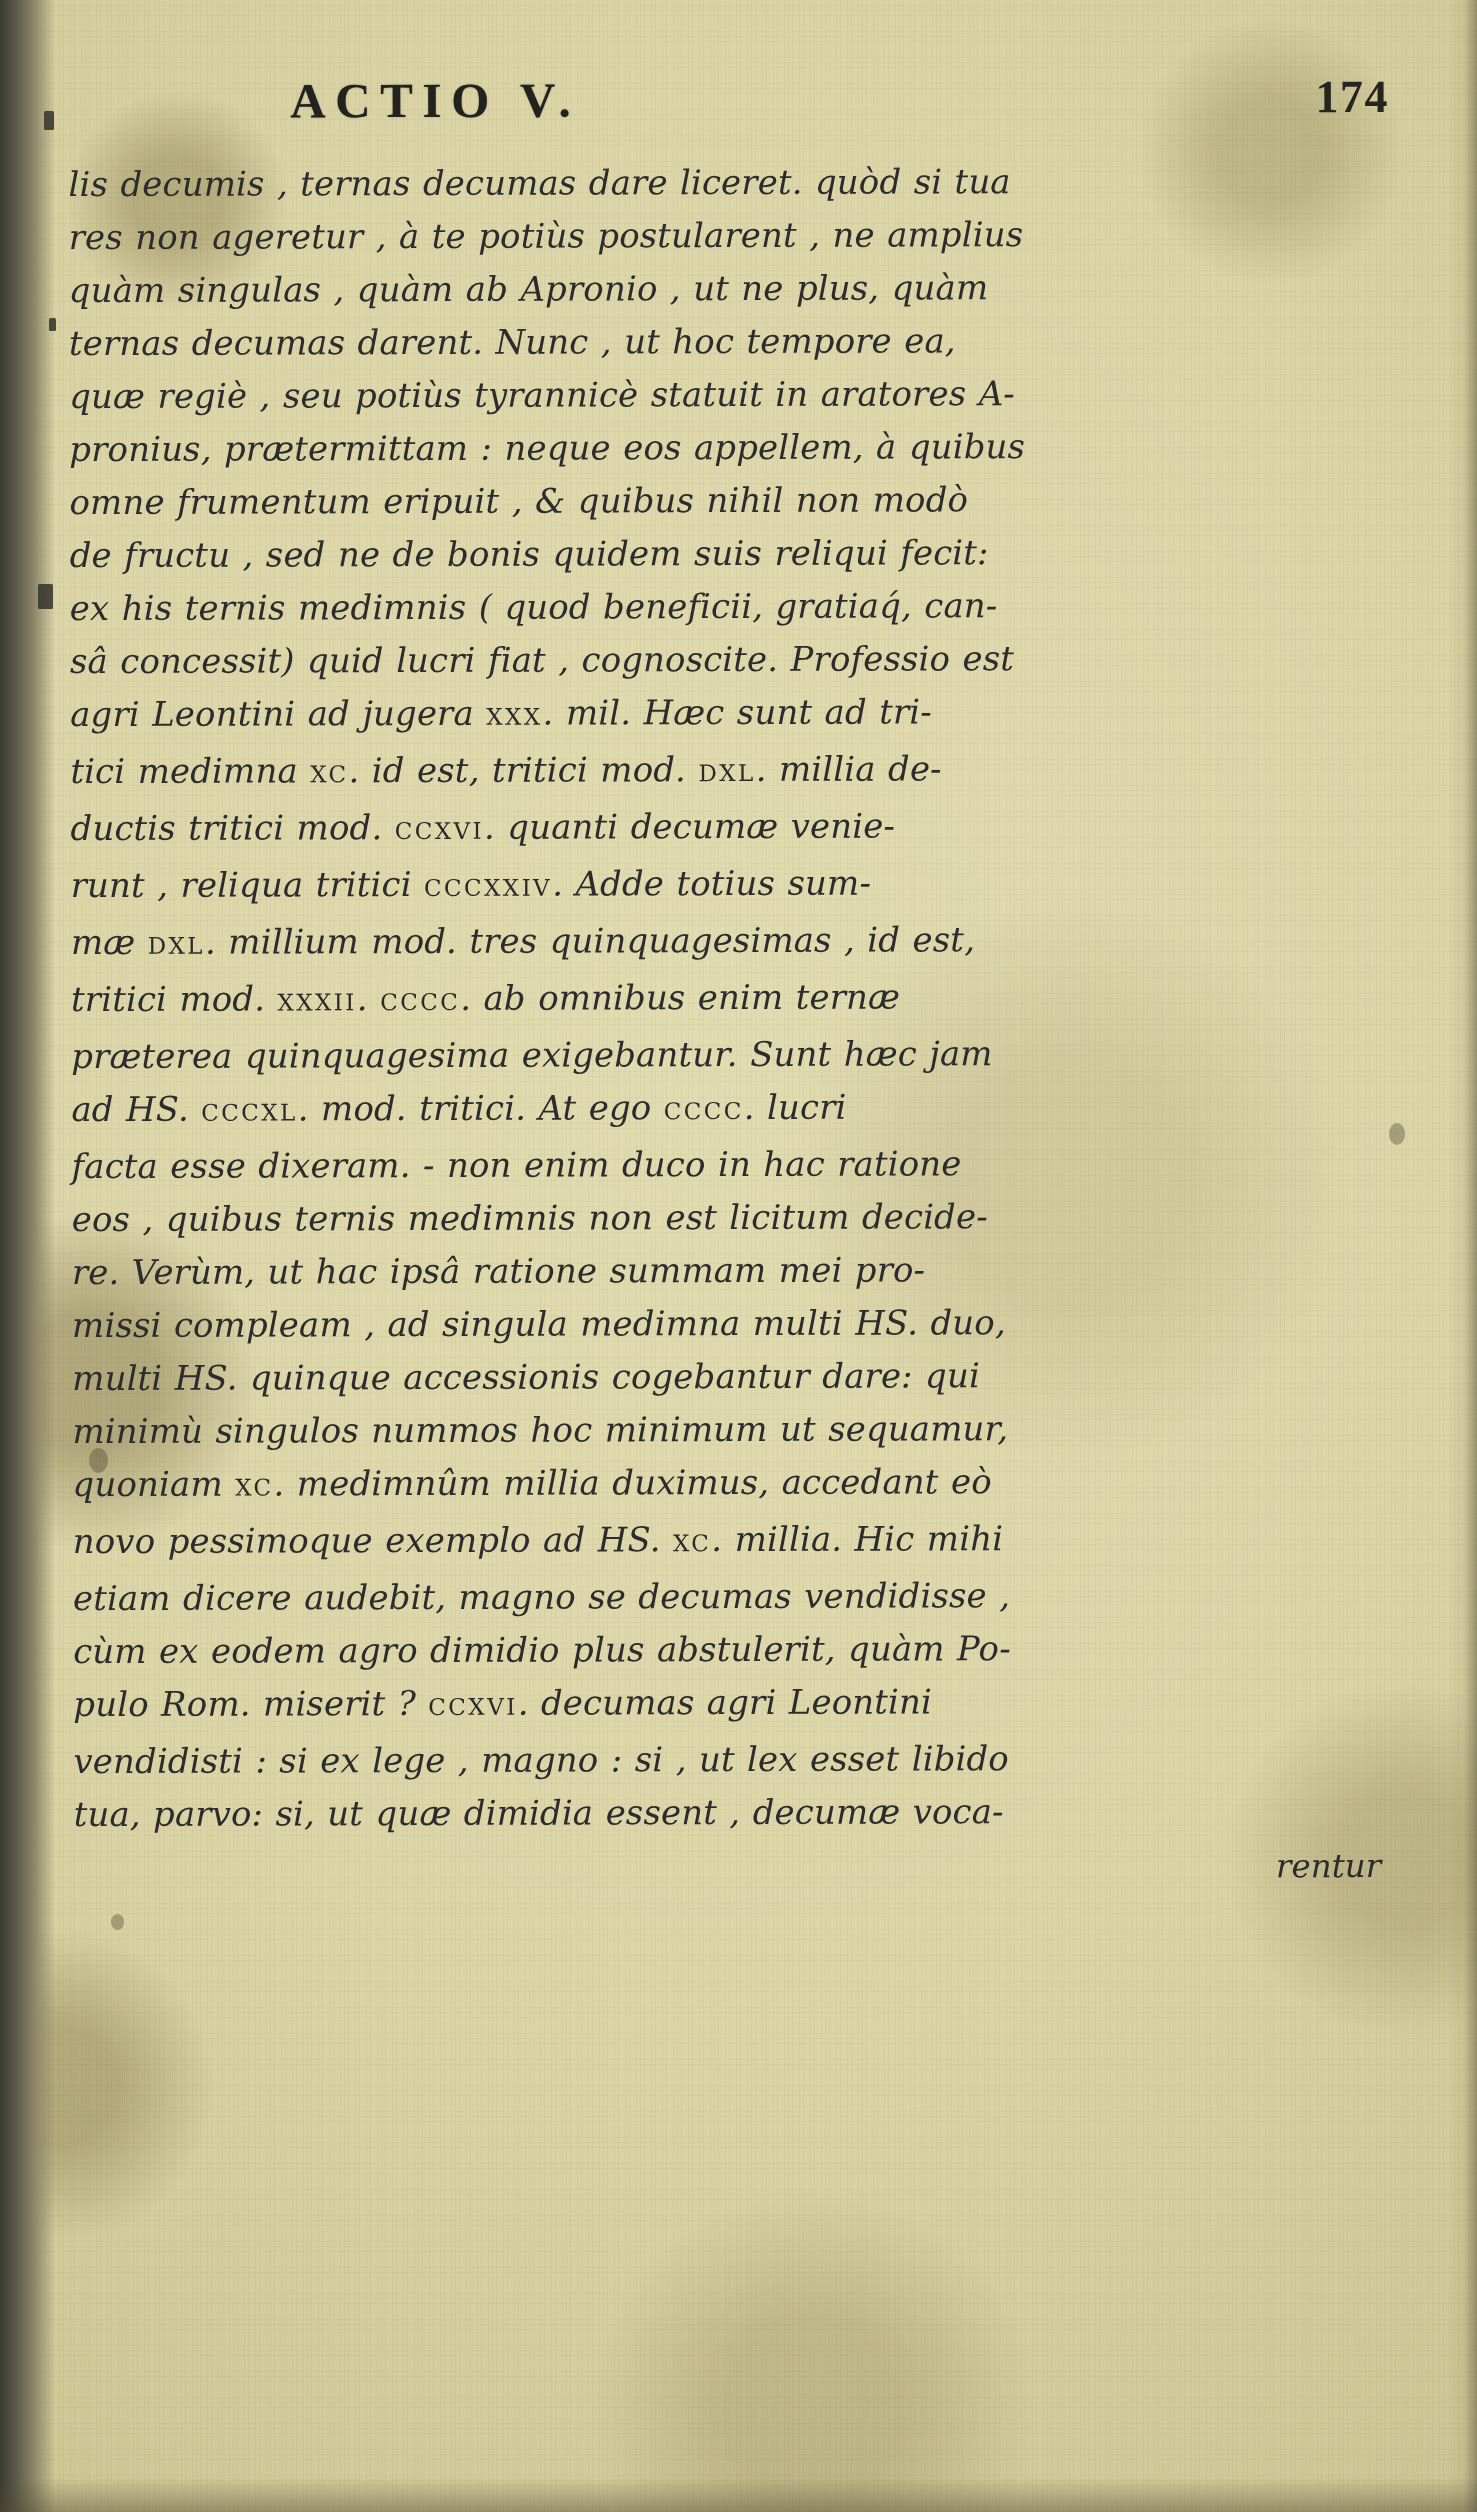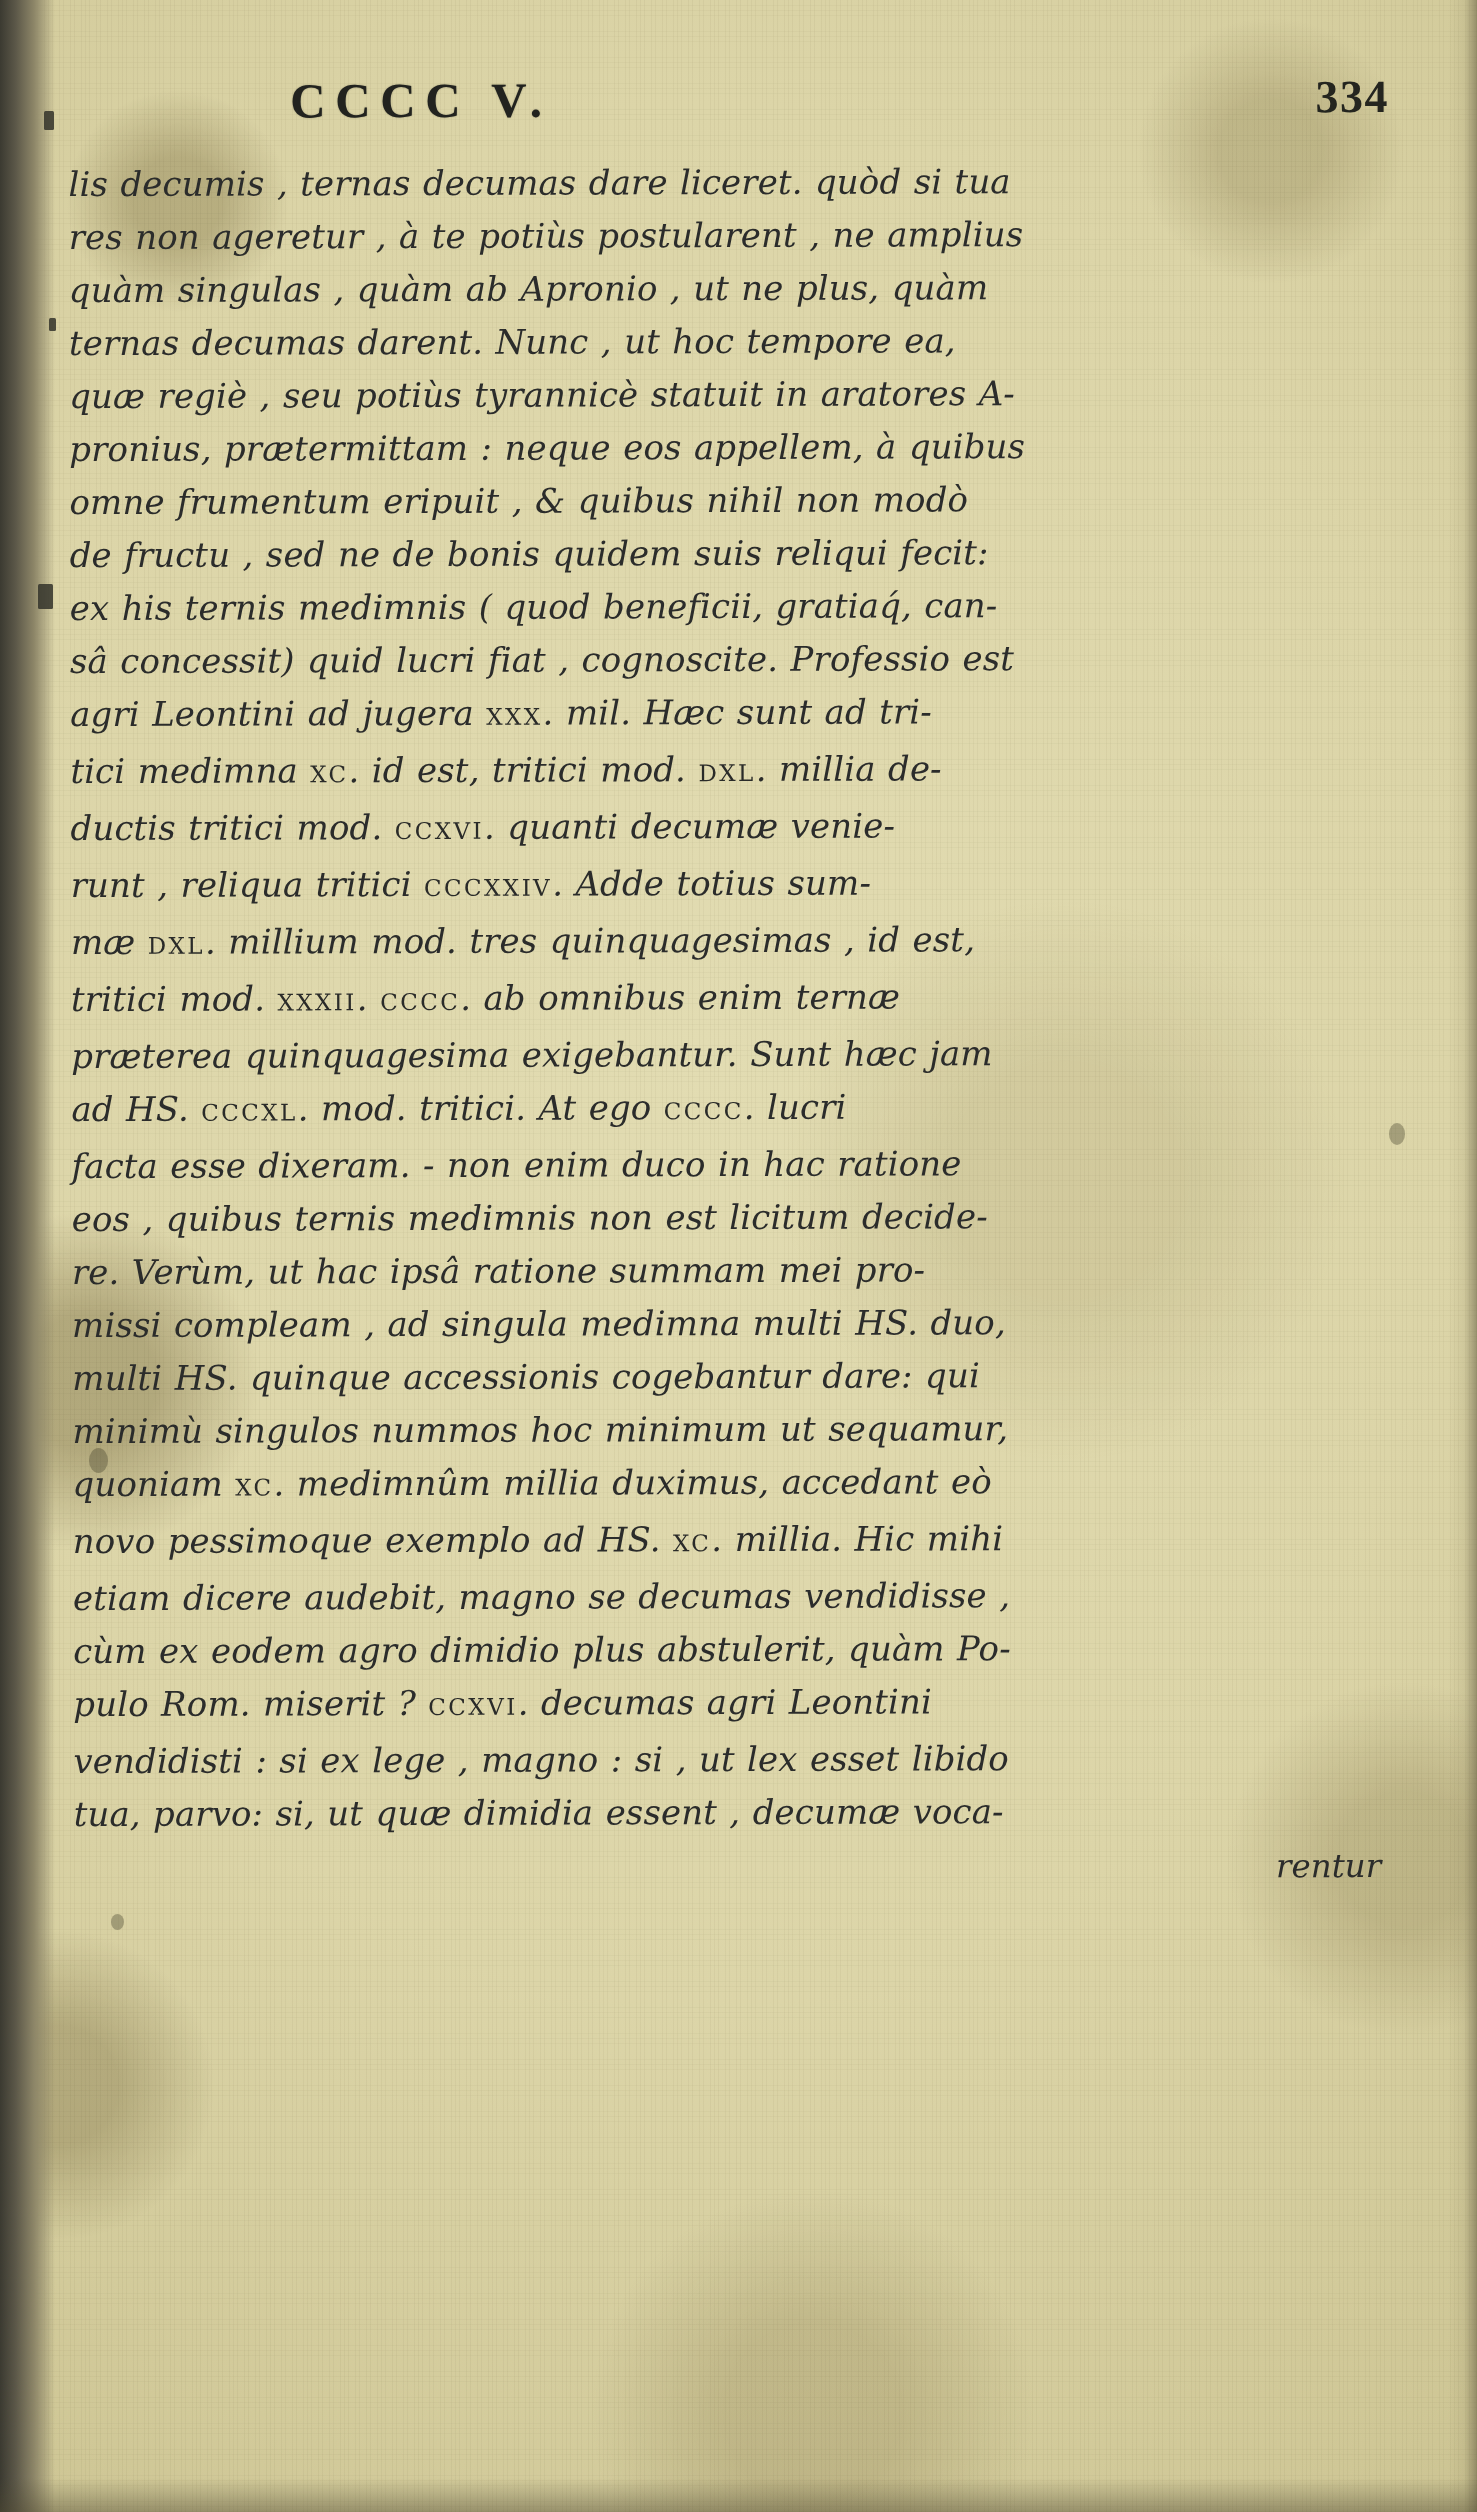--- a/index.html
+++ b/index.html
@@ -177,22 +177,22 @@
   <div class="tick" style="left:38px; top:584px; width:14.8px; height:25px;"></div>
   <div class="tick" style="left:49px; top:318px; width:7.4px; height:13.3px;"></div>
 
   <div class="ink-blot" style="left:89px; top:1448px; width:19px; height:25px;"></div>
   <div class="ink-blot" style="left:111px; top:1914px; width:13.3px; height:16.3px;"></div>
   <div class="ink-blot" style="left:1389px; top:1123px; width:16.3px; height:22px;"></div>
 
   <div class="page warp">
 
     <div class="header">
-      <div class="running-title">CCCC V.</div>
-      <div class="folio">334</div>
+      <div class="running-title">ACTIO V.</div>
+      <div class="folio">174</div>
     </div>
 
     <div class="body-text">
       <p>lis decumis , ternas decumas dare liceret.  quòd si tua</p>
       <p>res non ageretur , à te potiùs postularent , ne amplius</p>
       <p>quàm singulas ,  quàm ab Apronio , ut ne plus, quàm</p>
       <p>ternas decumas darent.    Nunc , ut hoc tempore ea,</p>
       <p>quæ regiè , seu potiùs tyrannicè statuit in aratores A-</p>
       <p>pronius, prætermittam :  neque eos appellem, à quibus</p>
       <p>omne frumentum eripuit , &amp; quibus nihil non modò</p>

